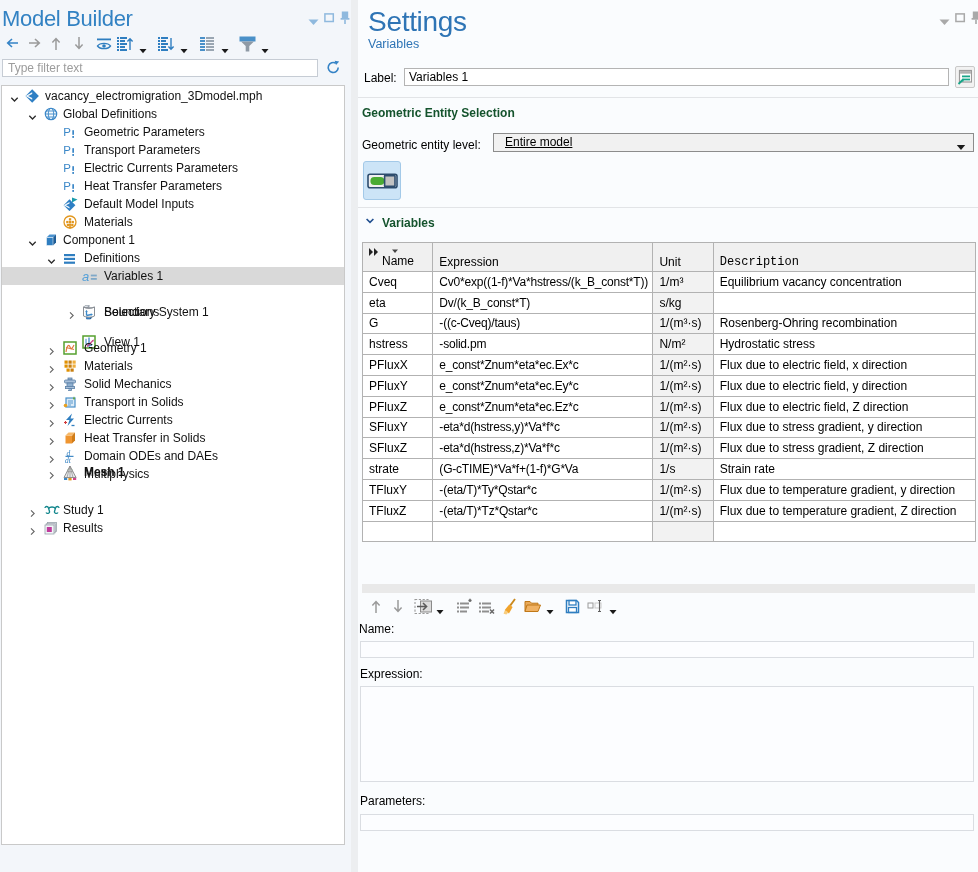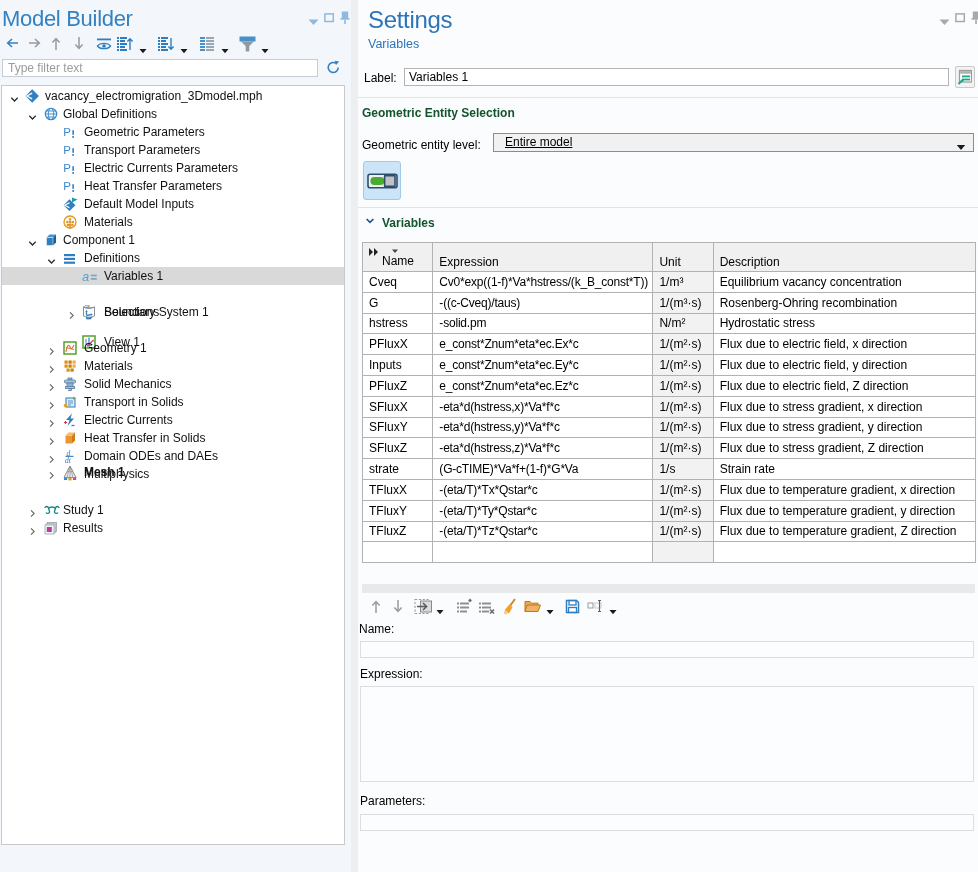--- a/index.html
+++ b/index.html
@@ -14,21 +14,21 @@
   #filter span{position:absolute;left:5px;top:1px;color:#9c9c9c;}
   #treebox{position:absolute;left:1px;top:85px;width:342px;height:758px;background:#fff;
     border:1px solid #c9c9c9;overflow:hidden;}
   .trow{position:absolute;left:0;width:342px;height:18px;line-height:18px;white-space:nowrap;}
   .trow .lbl{position:absolute;top:0;color:#111;}
   .sel{background:#d9d9d9;}
   .chev{position:absolute;top:4px;width:9px;height:9px;}
   .ticon{position:absolute;top:2px;width:16px;height:14px;}
   #split{position:absolute;left:351px;top:0;width:7px;height:872px;background:#eceef0;}
   #right{position:absolute;left:358px;top:0;width:620px;height:872px;background:#fafcfe;}
-  #rtitle{position:absolute;left:10px;top:6px;font-size:24px;letter-spacing:-0.3px;color:#2e74b5;}
+  #rtitle{position:absolute;left:10px;top:6px;font-size:28px;letter-spacing:-0.3px;color:#2e74b5;}
   #rsub{position:absolute;left:10px;top:37px;font-size:12.5px;color:#2e74b5;}
   .blkline{position:absolute;left:0;width:620px;height:1px;background:#e2e4e7;}
   .seclbl{font-weight:bold;color:#14532d;}
   .inp{position:absolute;background:#fcfdff;border:1px solid #dadde2;}
   label.flbl{position:absolute;color:#000;}
   #labelinput{position:absolute;left:46px;top:68px;width:539px;height:16px;background:#fff;
     border:1px solid #b4b4b4;line-height:16px;padding-left:4px;}
   #combo{position:absolute;left:135px;top:133px;width:468px;height:17px;background:#f1f1f1;
     border:1px solid #8c8c8c;line-height:17px;padding-left:11px;text-decoration:underline;}
   #togglebtn{position:absolute;left:5px;top:161px;width:36px;height:37px;background:#cce4f7;
@@ -494,87 +494,81 @@
                 <span style="position:absolute;left:-1px;top:3px;"><svg width="31" height="10" viewBox="0 0 31 10">
                     <polygon points="1,1 5,5 1,9" fill="#222"></polygon>
                     <polygon points="6,1 10,5 6,9" fill="#222"></polygon>
                     <polygon points="24,2.5 30,2.5 27,6" fill="#444"></polygon>
                   </svg></span>
                 <span style="position:absolute;left:13px;bottom:1px;">Name</span>
               </div>
             </th>
             <th style="vertical-align:bottom;">Expression</th>
             <th style="vertical-align:bottom;">Unit</th>
-            <th style="vertical-align:bottom;">Description</th>
+            <th style="vertical-align:bottom;font-family:Liberation Mono, monospace;">Description</th>
           </tr>
 <tr>
             <td>Cveq</td>
             <td class="e">Cv0*exp((1-f)*Va*hstress/(k_B_const*T))</td>
             <td class="u">1/m³</td>
             <td>Equilibrium vacancy concentration</td>
           </tr>
 <tr>
+            <td>eta</td>
+            <td class="e">Dv/(k_B_const*T)</td>
+            <td class="u">s/kg</td>
+            <td></td>
+          </tr>
+<tr>
             <td>G</td>
             <td class="e">-((c-Cveq)/taus)</td>
             <td class="u">1/(m³·s)</td>
             <td>Rosenberg-Ohring recombination</td>
           </tr>
 <tr>
             <td>hstress</td>
             <td class="e">-solid.pm</td>
             <td class="u">N/m²</td>
             <td>Hydrostatic stress</td>
           </tr>
 <tr>
             <td>PFluxX</td>
             <td class="e">e_const*Znum*eta*ec.Ex*c</td>
             <td class="u">1/(m²·s)</td>
             <td>Flux due to electric field, x direction</td>
           </tr>
 <tr>
-            <td>Inputs</td>
+            <td>PFluxY</td>
             <td class="e">e_const*Znum*eta*ec.Ey*c</td>
             <td class="u">1/(m²·s)</td>
             <td>Flux due to electric field, y direction</td>
           </tr>
 <tr>
             <td>PFluxZ</td>
             <td class="e">e_const*Znum*eta*ec.Ez*c</td>
             <td class="u">1/(m²·s)</td>
             <td>Flux due to electric field, Z direction</td>
           </tr>
 <tr>
-            <td>SFluxX</td>
-            <td class="e">-eta*d(hstress,x)*Va*f*c</td>
-            <td class="u">1/(m²·s)</td>
-            <td>Flux due to stress gradient, x direction</td>
-          </tr>
-<tr>
             <td>SFluxY</td>
             <td class="e">-eta*d(hstress,y)*Va*f*c</td>
             <td class="u">1/(m²·s)</td>
             <td>Flux due to stress gradient, y direction</td>
           </tr>
 <tr>
             <td>SFluxZ</td>
             <td class="e">-eta*d(hstress,z)*Va*f*c</td>
             <td class="u">1/(m²·s)</td>
             <td>Flux due to stress gradient, Z direction</td>
           </tr>
 <tr>
             <td>strate</td>
             <td class="e">(G-cTIME)*Va*f+(1-f)*G*Va</td>
             <td class="u">1/s</td>
             <td>Strain rate</td>
-          </tr>
-<tr>
-            <td>TFluxX</td>
-            <td class="e">-(eta/T)*Tx*Qstar*c</td>
-            <td class="u">1/(m²·s)</td>
-            <td>Flux due to temperature gradient, x direction</td>
           </tr>
 <tr>
             <td>TFluxY</td>
             <td class="e">-(eta/T)*Ty*Qstar*c</td>
             <td class="u">1/(m²·s)</td>
             <td>Flux due to temperature gradient, y direction</td>
           </tr>
 <tr>
             <td>TFluxZ</td>
             <td class="e">-(eta/T)*Tz*Qstar*c</td>

